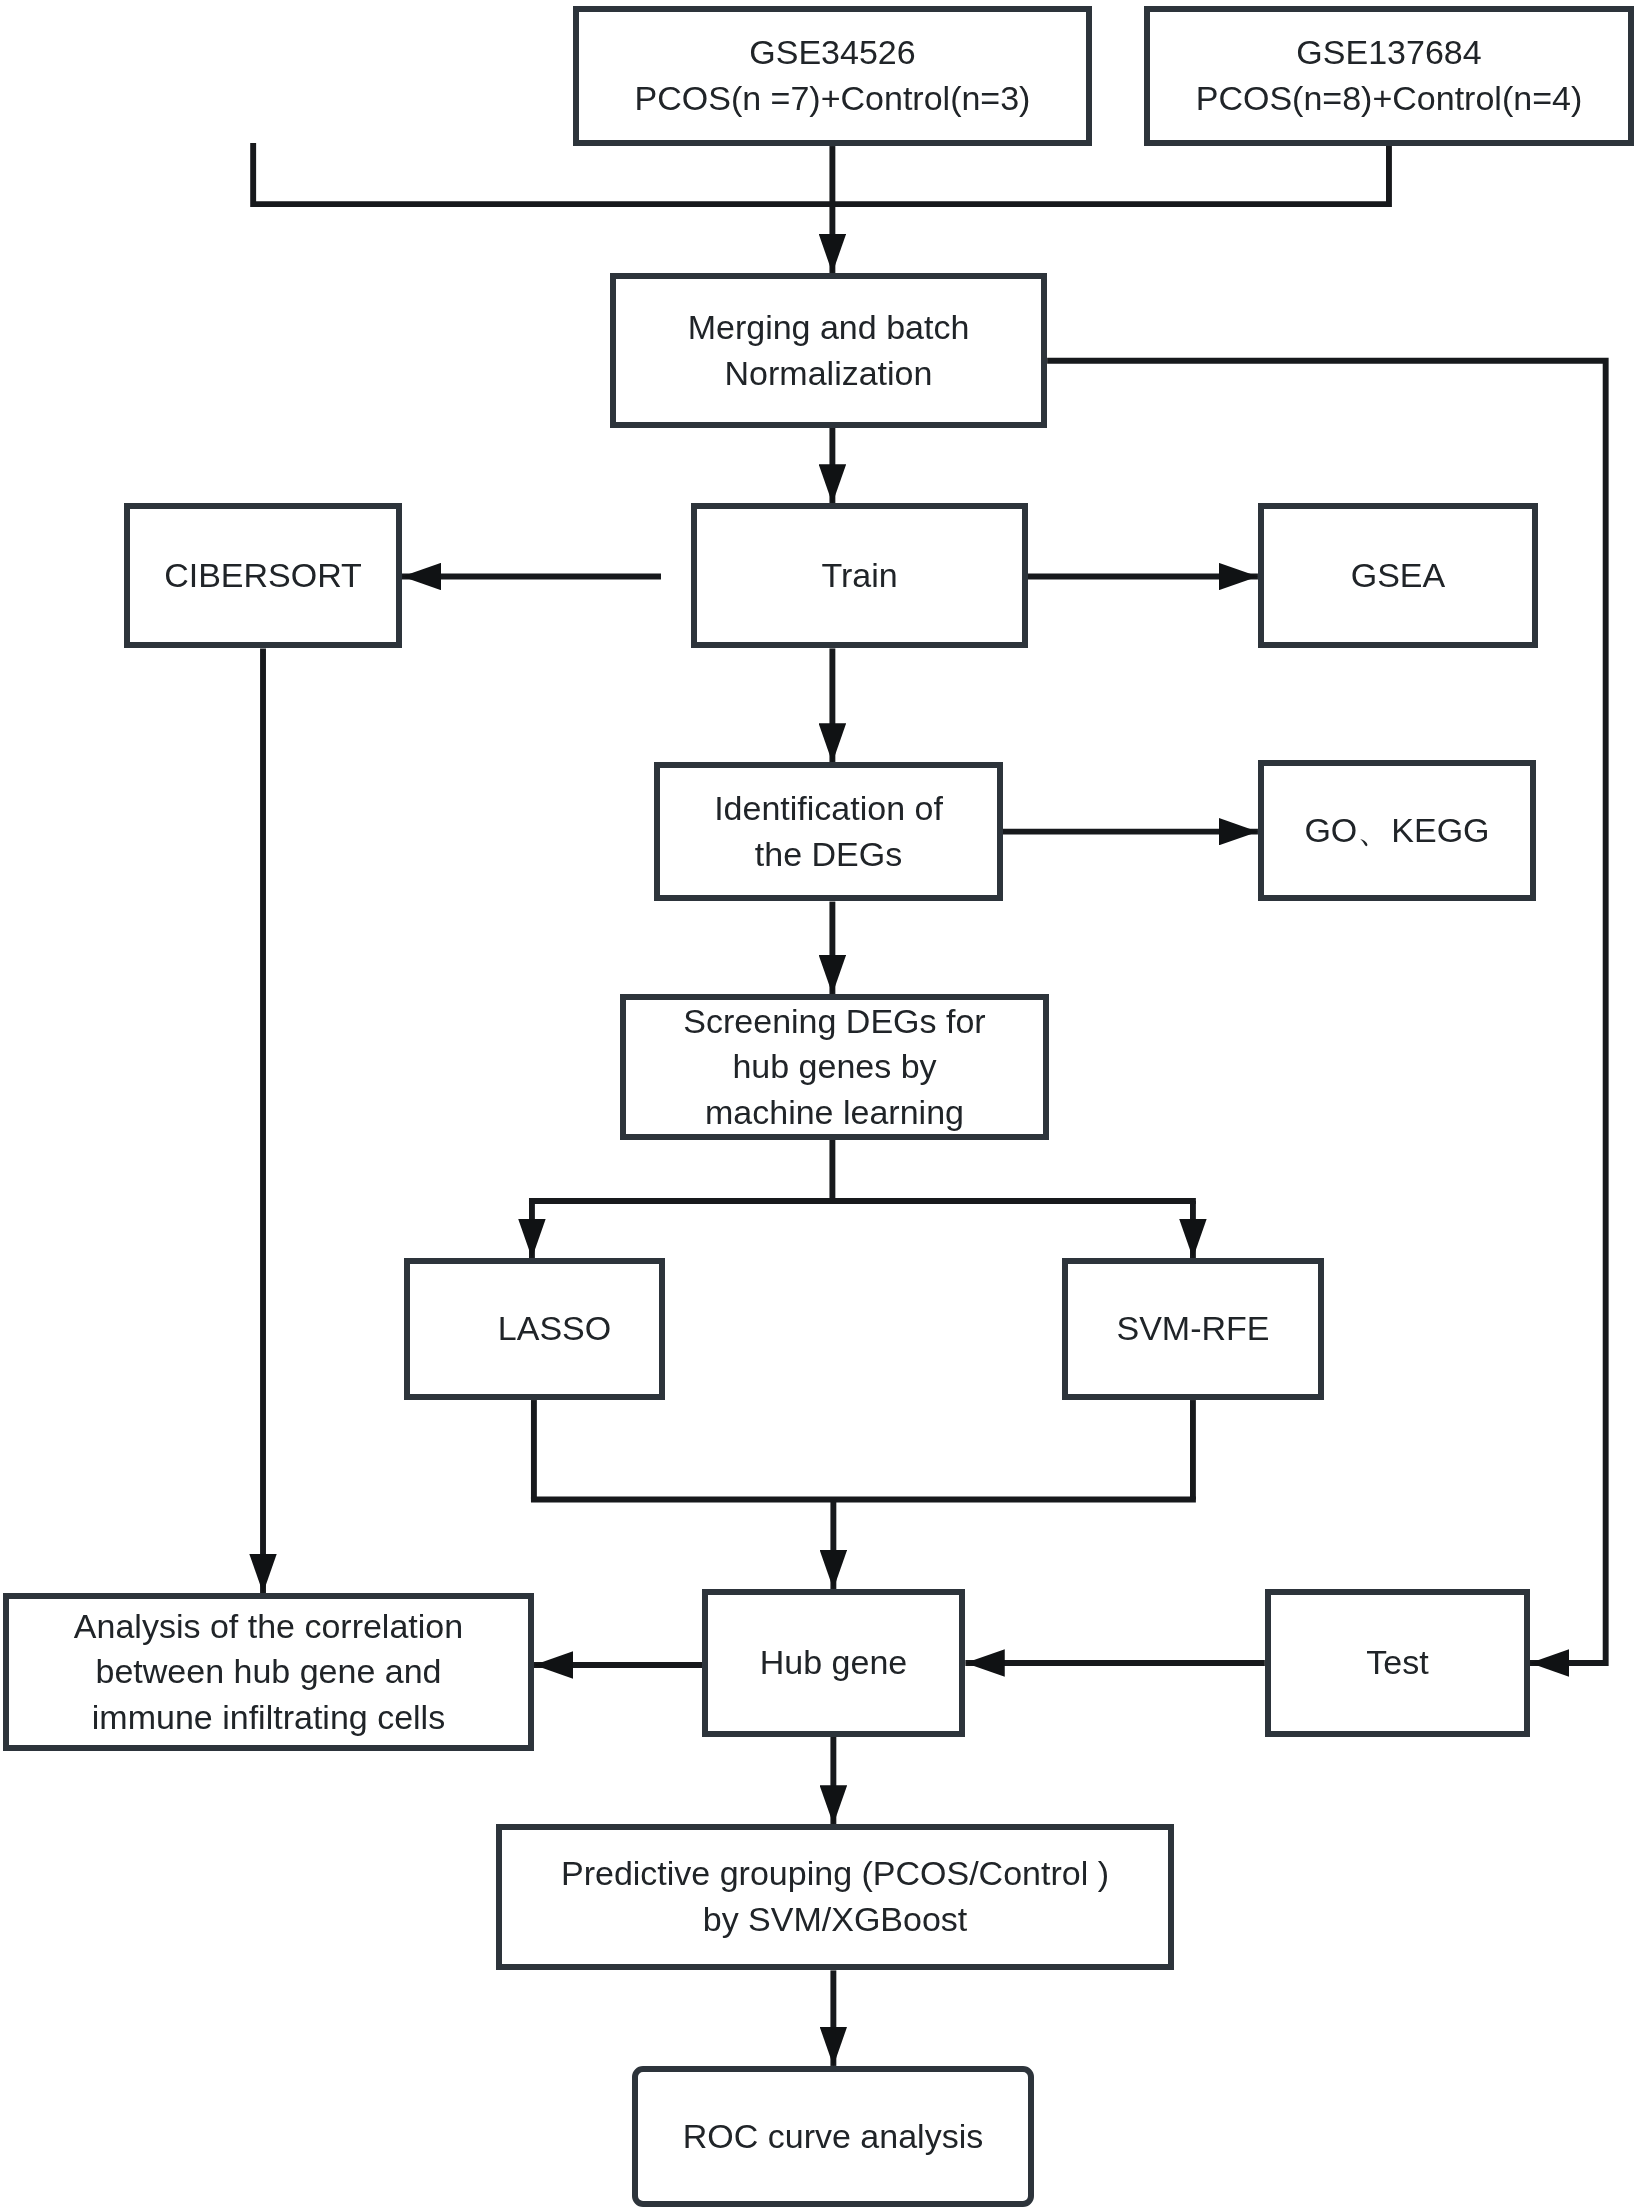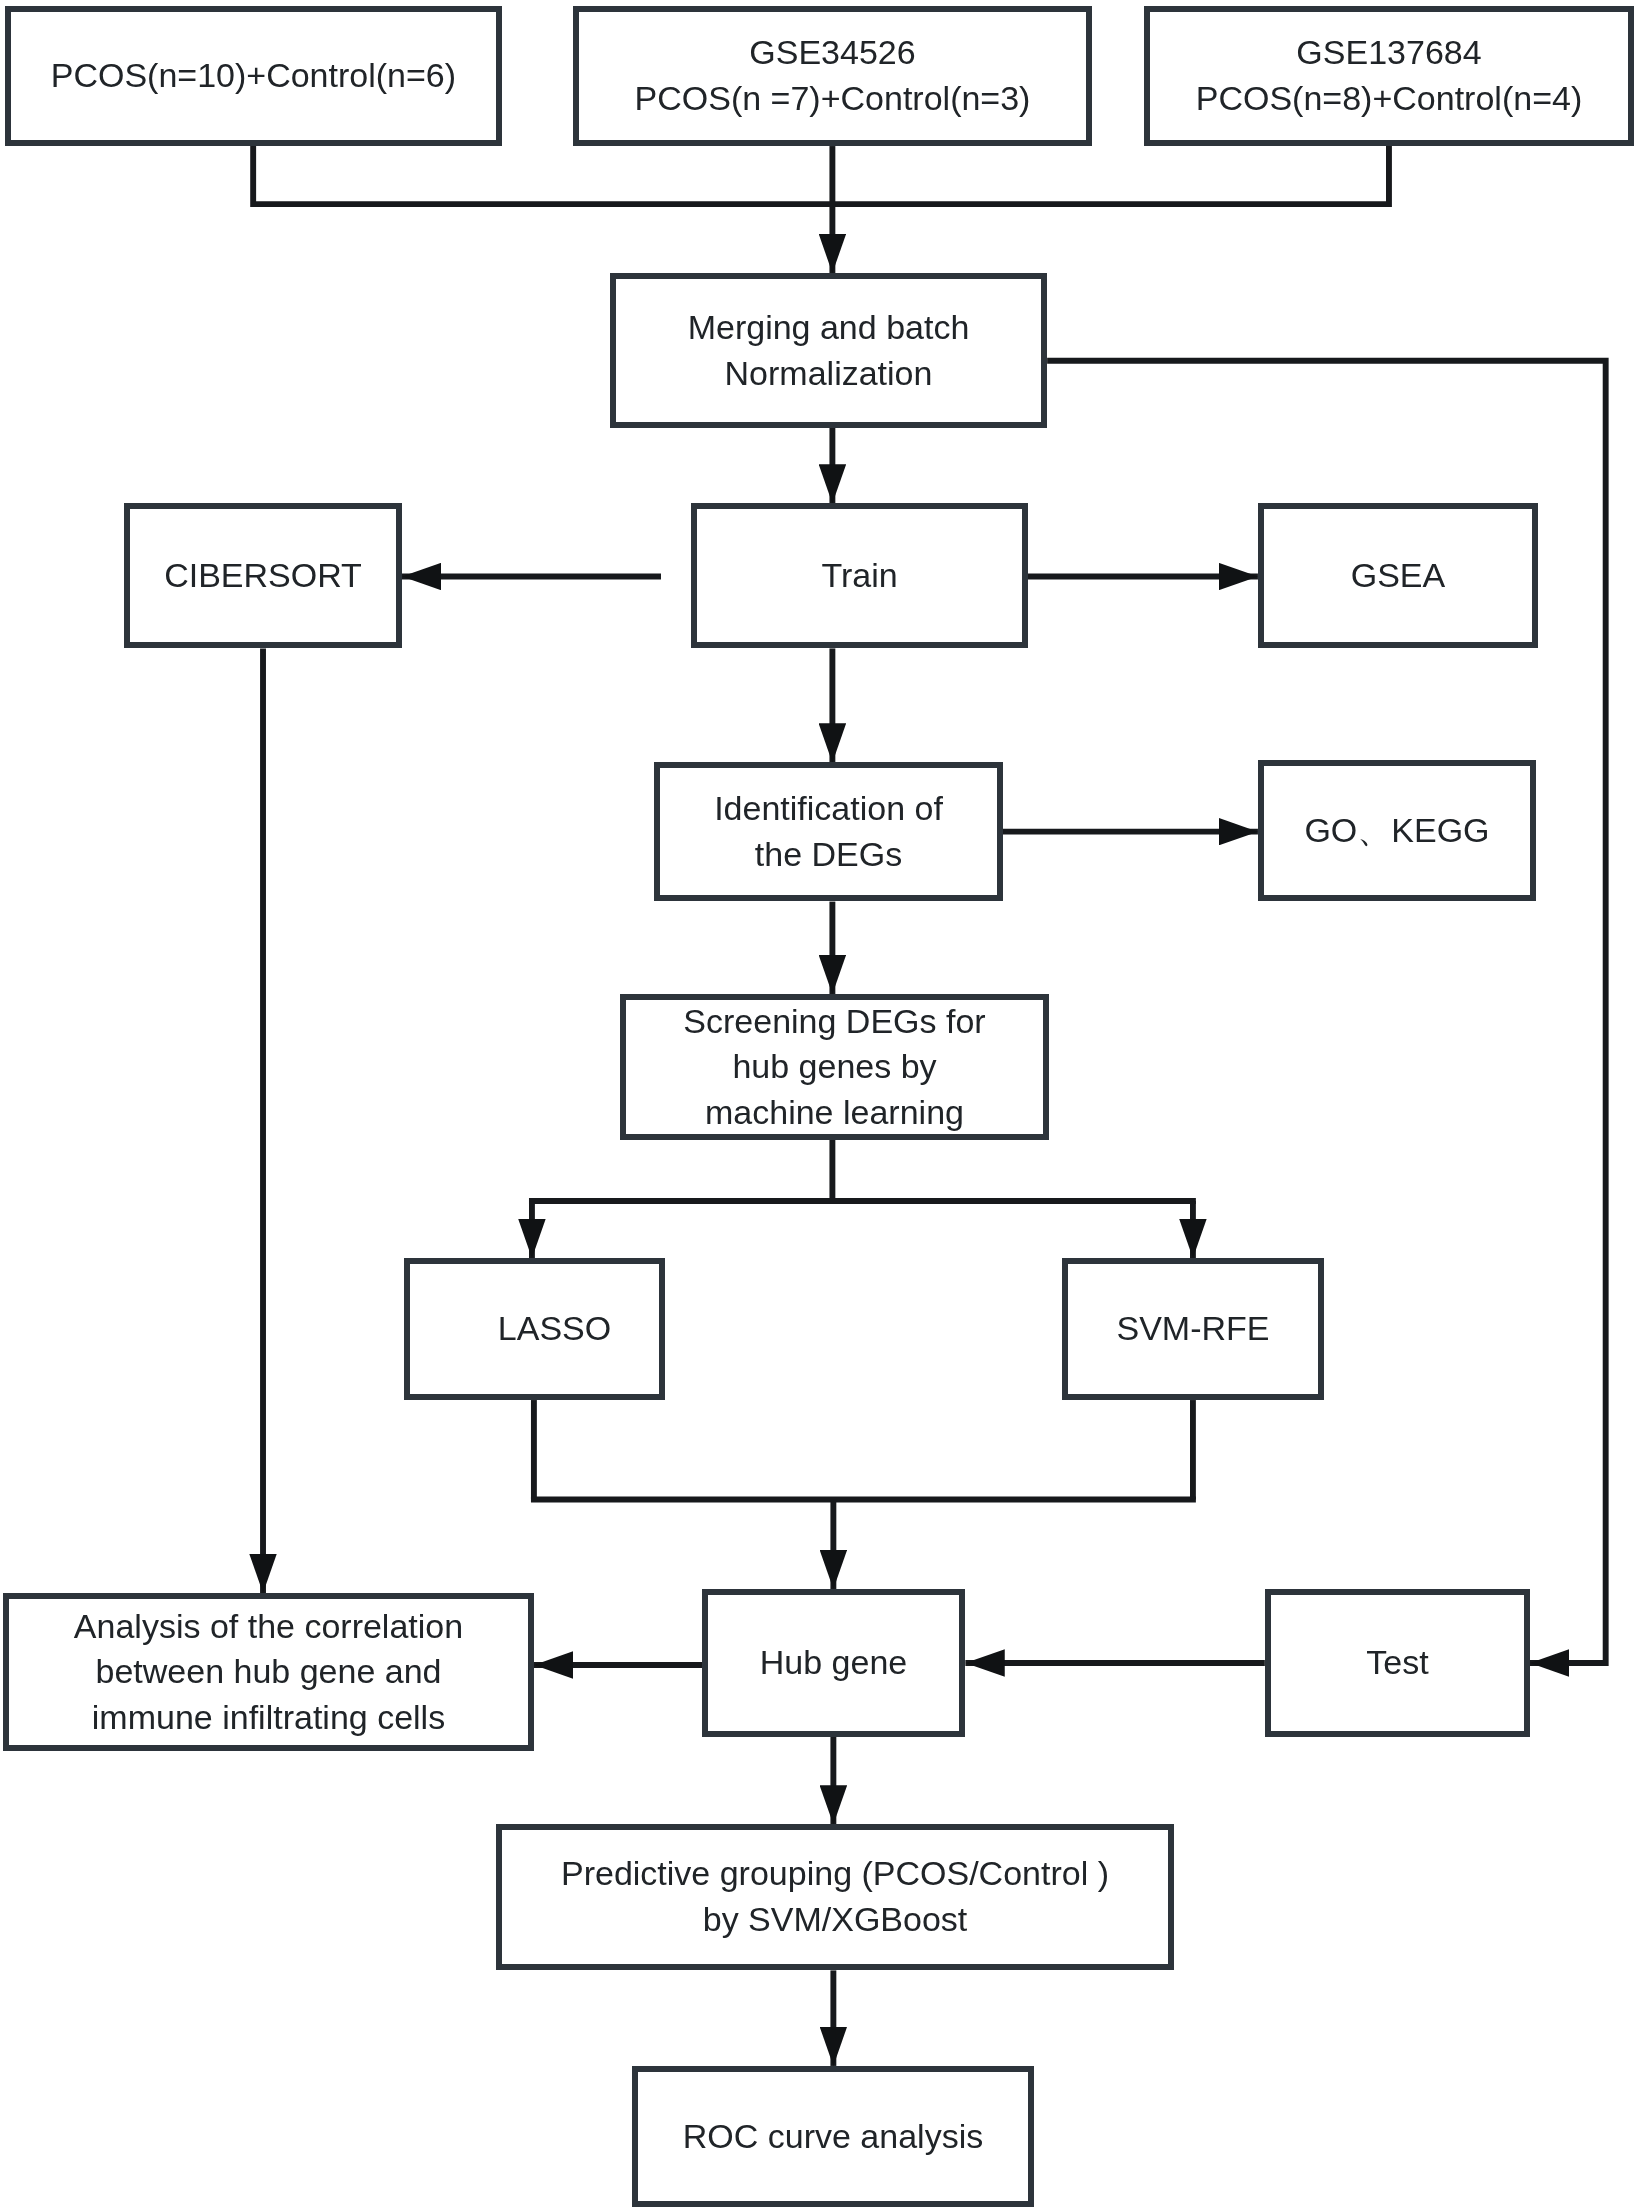--- a/index.html
+++ b/index.html
@@ -44,21 +44,21 @@
   .n-gsea           { left:1258px; top:503px;  width:280px; height:145px; }
   .n-ident          { left:654px;  top:762px;  width:349px; height:139px; }
   .n-gokegg         { left:1258px; top:760px;  width:278px; height:141px; }
   .n-screening      { left:620px;  top:994px; width:429px; height:146px; }
   .n-lasso          { left:404px;  top:1258px; width:261px; height:142px;padding-left:40px; }
   .n-svmrfe         { left:1062px; top:1258px; width:262px; height:142px; }
   .n-analysis       { left:3px;    top:1593px; width:531px; height:158px; }
   .n-hubgene        { left:702px;  top:1589px; width:263px; height:148px; }
   .n-test           { left:1265px; top:1589px; width:265px; height:148px; }
   .n-predictive     { left:496px;  top:1824px; width:678px; height:146px; }
-  .n-roc            { left:632px;  top:2066px; width:402px; height:141px; }
+  .n-roc            { left:632px;  top:2066px; width:402px; height:141px;border-radius:11px; }
 
   .edge {
     stroke: #17191c;
     stroke-width: 6;
     fill: none;
   }
   .sq { stroke-linecap: square; }
 </style>
 </head>
 <body>
@@ -98,23 +98,20 @@
 
     <path class="edge" d="M713 1690 H542" marker-end="url(#arrow)"></path>
     <path class="edge" d="M1284 1688 H980" marker-end="url(#arrow)"></path>
 
     <path class="edge" d="M1063 366 H1630 V1688 H1553" marker-end="url(#arrow)"></path>
 
     <path class="edge" d="M846 1763 V1852" marker-end="url(#arrow)"></path>
     <path class="edge" d="M846 2000 V2097" marker-end="url(#arrow)"></path>
   </svg>
 
-  <div class="node n-dataset-local">
-    <span class="lbl">PCOS(n=10)+Control(n=6)</span>
-  </div>
 
   <div class="node n-gse34526">
     <span class="lbl">GSE34526
 PCOS(n =7)+Control(n=3)</span>
   </div>
 
   <div class="node n-gse137684">
     <span class="lbl">GSE137684
 PCOS(n=8)+Control(n=4)</span>
   </div>

